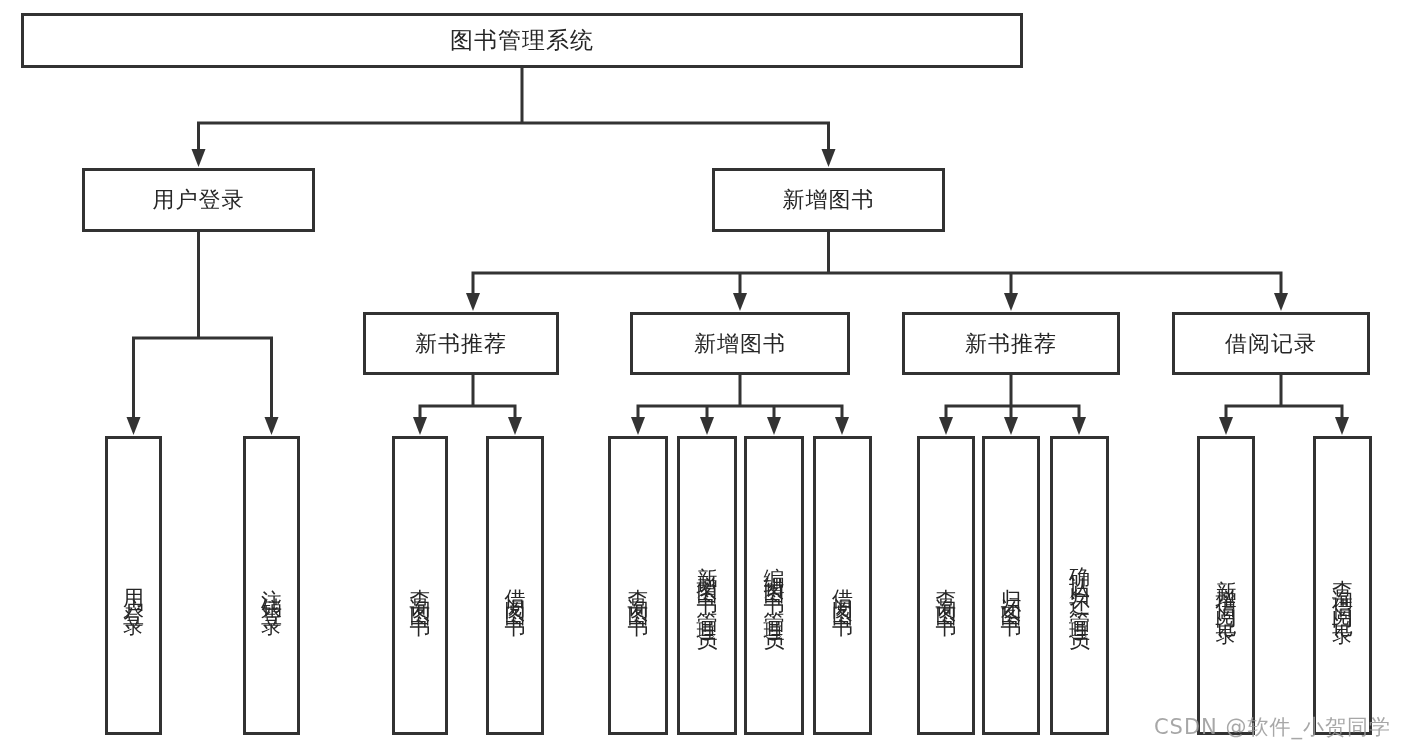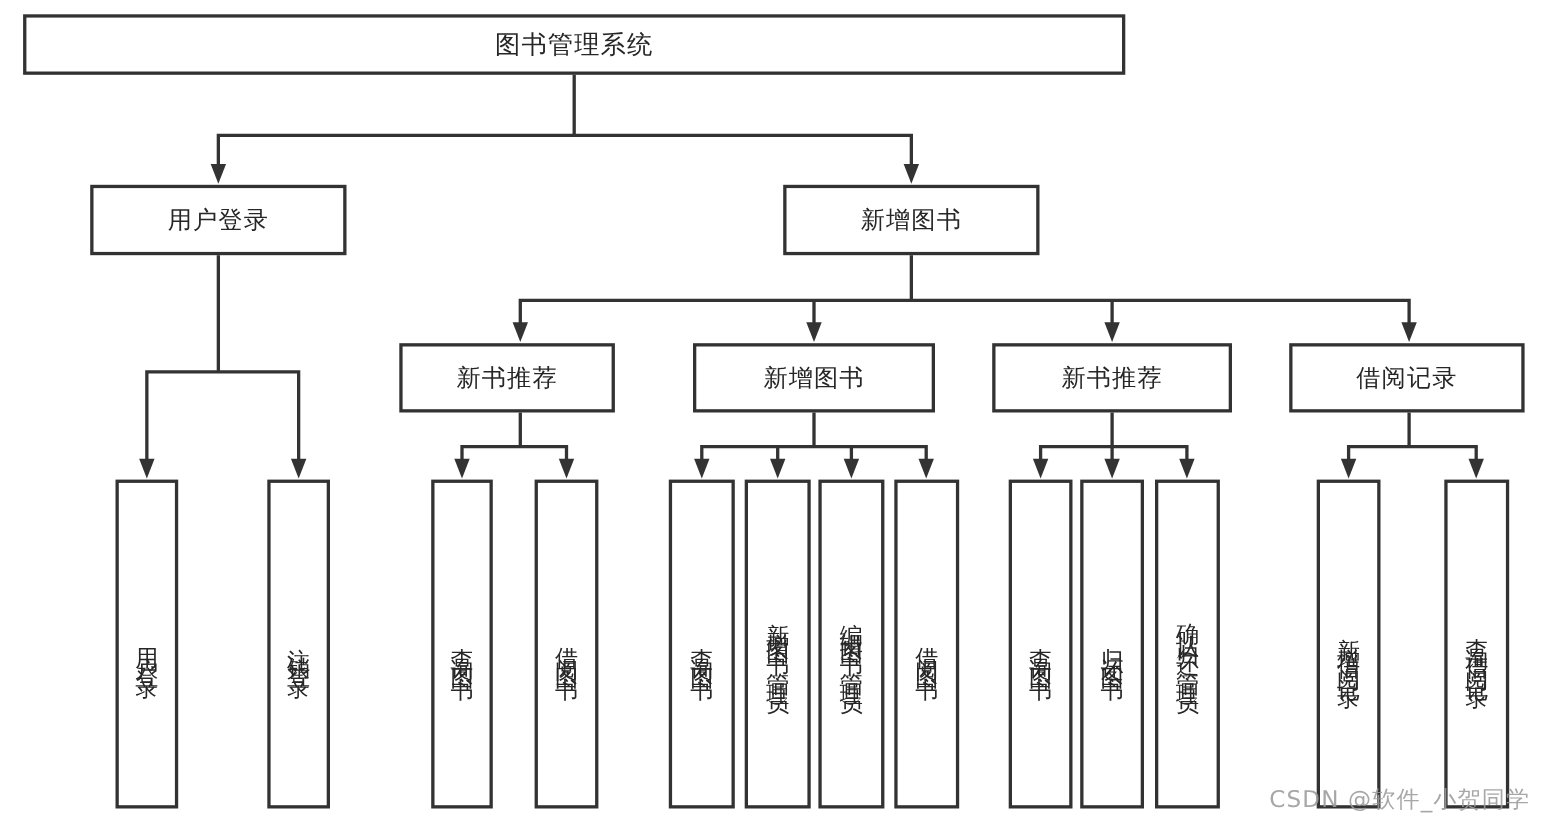--- a/index.html
+++ b/index.html
@@ -109,21 +109,21 @@
 
   <div class="node h" style="left:363px;top:312px;width:196px;height:63px">
     <span class="lbl">新书推荐</span>
   </div>
   <div class="node h" style="left:630px;top:312px;width:220px;height:63px">
     <span class="lbl">新增图书</span>
   </div>
   <div class="node h" style="left:902px;top:312px;width:218px;height:63px">
     <span class="lbl">新书推荐</span>
   </div>
-  <div class="node h" style="left:1172px;top:312px;width:214px;height:63px">
+  <div class="node h" style="left:1172px;top:312px;width:198px;height:63px">
     <span class="lbl">借阅记录</span>
   </div>
 
   <div class="node v" style="left:105px;top:436px;width:57px;height:299px">
     <span class="lbl">用户登录</span>
   </div>
   <div class="node v" style="left:243px;top:436px;width:57px;height:299px">
     <span class="lbl">注销登录</span>
   </div>
 

